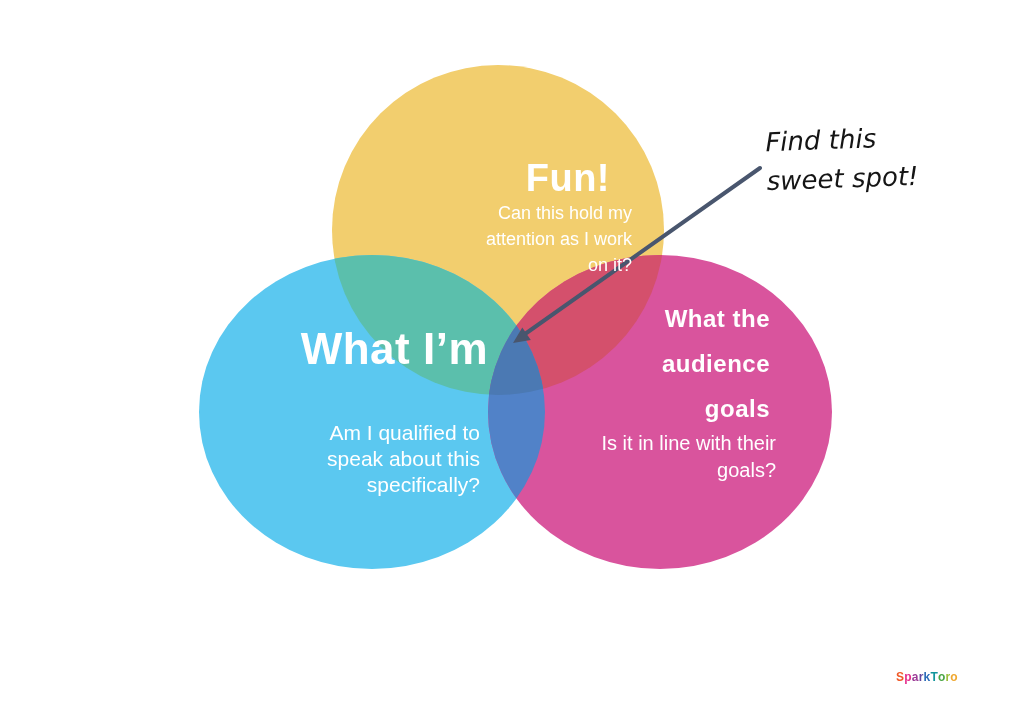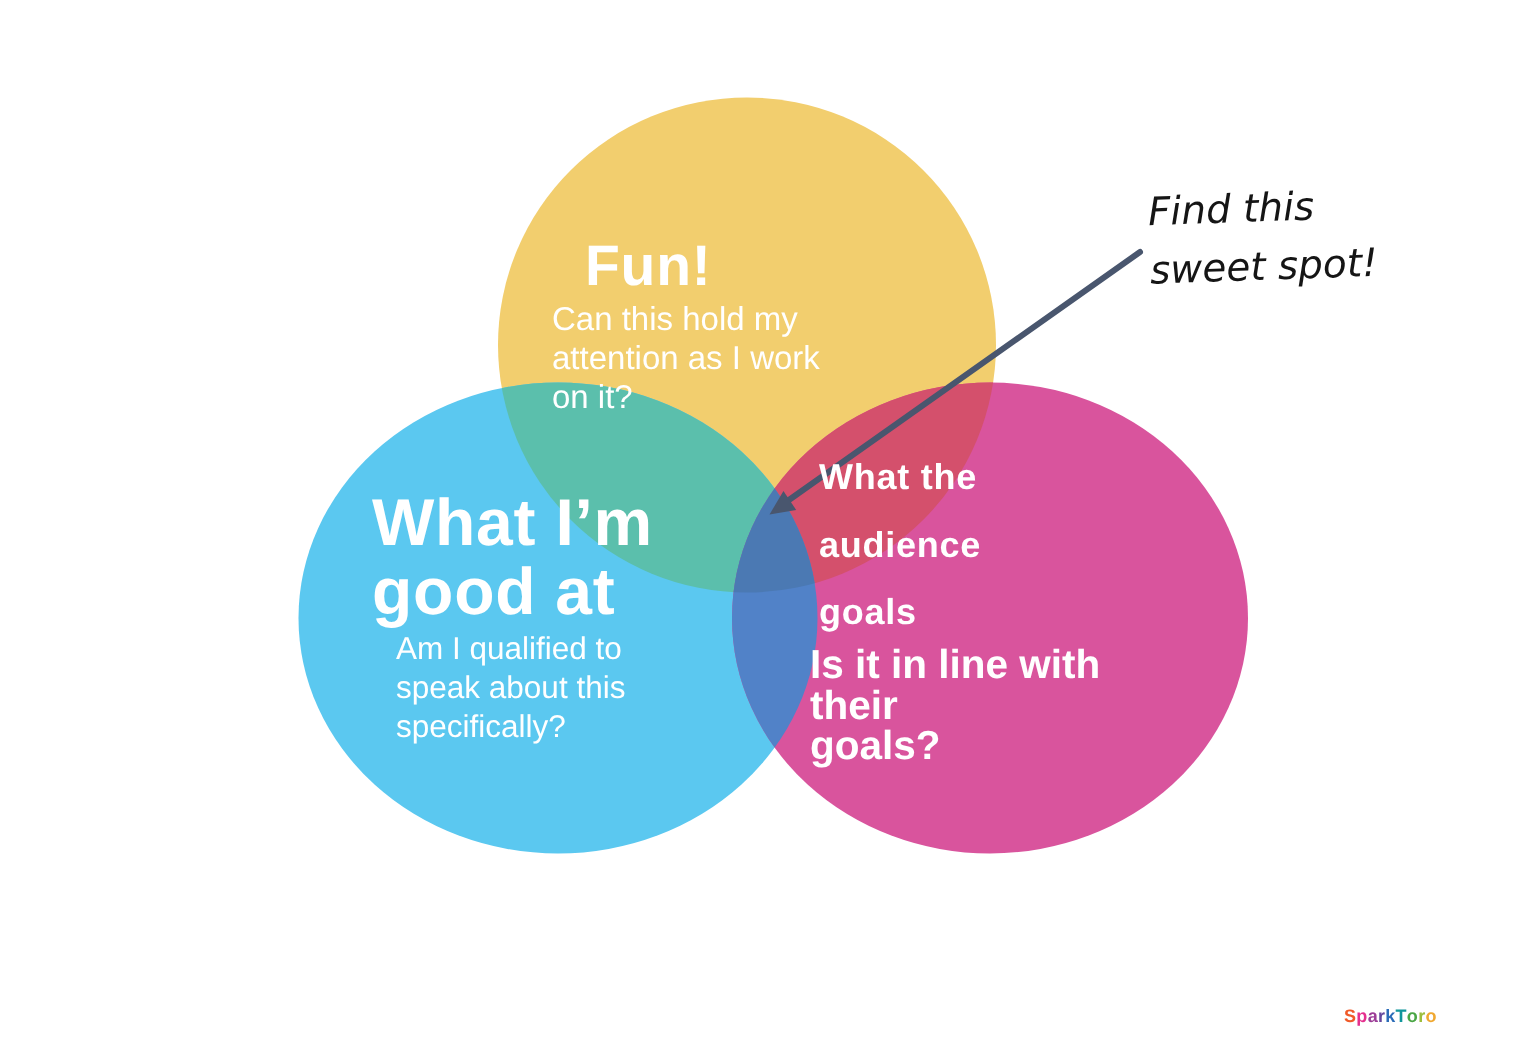--- a/index.html
+++ b/index.html
@@ -5,30 +5,30 @@
   html, body { margin: 0; padding: 0; }
   body {
     width: 1024px; height: 705px;
     background: #ffffff;
     font-family: "Liberation Sans", sans-serif;
     overflow: hidden;
   }
   .stage { position: relative; width: 1024px; height: 705px; }
   .stage svg { position: absolute; left: 0; top: 0; }
 
-  .t { position: absolute; color: #ffffff; text-align: left; }
+  .t { position: absolute; color: #ffffff; text-align: right; }
 
   .fun-title   { left: 390px; top: 158px; width: 220px; font-size: 38px; font-weight: 800; line-height: 40px; letter-spacing: 0.5px; }
-  .fun-sub     { left: 368px; top: 200px; width: 264px; font-size: 22px; font-weight: 400; line-height: 26px; }
+  .fun-sub     { left: 368px; top: 200px; width: 264px; font-size: 18px; font-weight: 400; line-height: 26px; }
 
   .good-title  { left: 248px; top: 326px; width: 240px; font-size: 44px; font-weight: 800; line-height: 46px; letter-spacing: 0.5px; }
-  .good-sub    { left: 264px; top: 420px; width: 240px; font-size: 21px; font-weight: 400; line-height: 26px; }
+  .good-sub    { left: 240px; top: 420px; width: 240px; font-size: 21px; font-weight: 400; line-height: 26px; }
 
   .aud-title   { left: 546px; top: 296px; width: 224px; font-size: 24px; font-weight: 800; line-height: 45px; letter-spacing: 0.5px; }
-  .aud-sub     { left: 540px; top: 430px; width: 236px; font-size: 27px; font-weight: 700; line-height: 27px; }
+  .aud-sub     { left: 540px; top: 430px; width: 236px; font-size: 20px; font-weight: 400; line-height: 27px; }
 
   .annotation {
     position: absolute; left: 766px; top: 120px; width: 180px;
     font-family: "DejaVu Sans", sans-serif;
     font-style: italic; font-weight: 500;
     font-size: 26px; line-height: 39px;
     color: #151515; text-align: left;
     transform: rotate(-2deg);
   }
 
@@ -82,21 +82,20 @@
     <span>Fun!</span>
   </div>
   <div class="t fun-sub">
     <span>Can this hold my</span><br>
     <span>attention as I work</span><br>
     <span>on it?</span>
   </div>
 
   <div class="t good-title">
     <span>What I’m</span><br>
-    <span>good at</span>
   </div>
   <div class="t good-sub">
     <span>Am I qualified to</span><br>
     <span>speak about this</span><br>
     <span>specifically?</span>
   </div>
 
   <div class="t aud-title">
     <span>What the</span><br>
     <span>audience</span><br>

